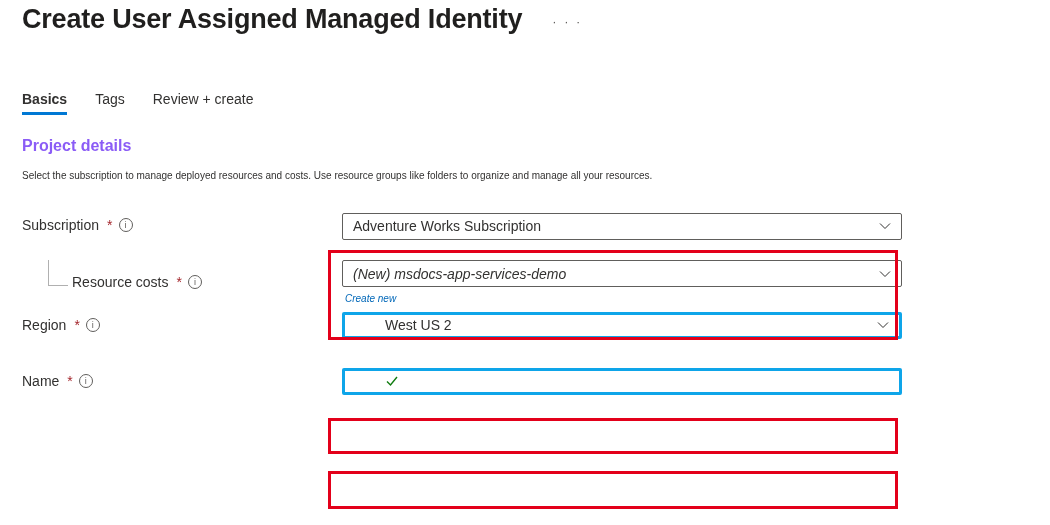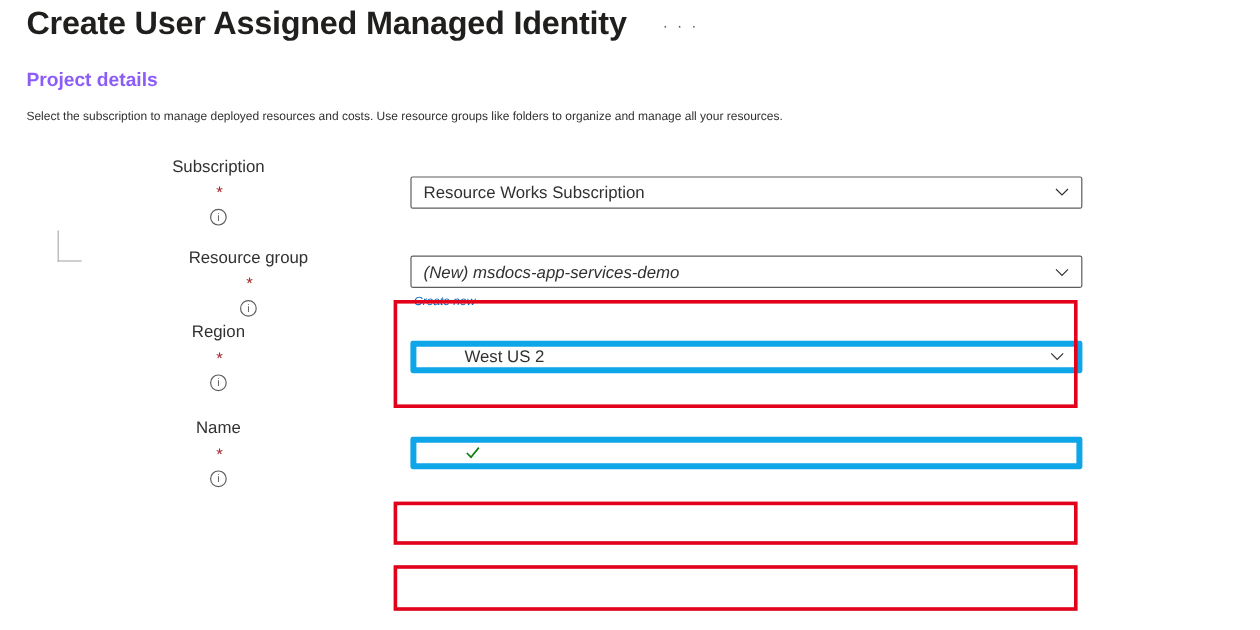--- a/index.html
+++ b/index.html
@@ -85,21 +85,20 @@
     margin-bottom: 18px;
   }
   .form-row.nested { margin-bottom: 4px; }
   .label-col {
     width: 320px;
     display: flex;
     align-items: center;
     gap: 6px;
     font-size: 14px;
     color: #323130;
-    flex-direction: column;
   }
   .label-col.indent {
     padding-left: 50px;
     position: relative;
   }
   .indent-guide {
     position: absolute;
     left: 26px;
     top: -14px;
     width: 20px;
@@ -141,21 +140,21 @@
     background: #fff;
     display: flex;
     align-items: center;
     padding: 0 10px;
     font-size: 14px;
     color: #323130;
     cursor: pointer;
     position: relative;
   }
   .select-input.purple {
-    border: 5px solid #0ea5e9;
+    border: 3px solid #0ea5e9;
     padding-left: 40px;
   }
   .select-value { flex: 1; }
   .chevron {
     width: 12px;
     height: 12px;
     display: inline-block;
   }
   .chevron svg { display:block; }
   .check-icon {
@@ -187,46 +186,51 @@
   <div class="highlight-box" style="left:328px; top:418px; width:570px; height:36px;"></div>
   <div class="highlight-box" style="left:328px; top:471px; width:570px; height:38px;"></div>
 
   <div class="header">
     <h1>Create User Assigned Managed Identity</h1>
     <div class="more-wrap">
       <span>· · ·</span>
     </div>
   </div>
 
+  <div class="tabs">
+    <div class="tab active">Basics</div>
+    <div class="tab">Tags</div>
+    <div class="tab">Review + create</div>
+  </div>
 
   <div class="section-title">Project details</div>
   <div class="section-desc">Select the subscription to manage deployed resources and costs. Use resource groups like folders to organize and manage all your resources.</div>
 
   <div class="form-row">
     <div class="label-col">
       <span>Subscription</span>
       <span class="req">*</span>
       <span class="info-icon">i</span>
     </div>
     <div class="input-col">
       <div class="select-input" style="margin-top:2px;">
-        <span class="select-value">Resource Works Subscription</span>
+        <span class="select-value">Adventure Works Subscription</span>
         <span class="chevron">
           <svg viewBox="0 0 12 12" width="12" height="12">
               <path d="M1 3.5 L6 8.5 L11 3.5" fill="none" stroke="#323130" stroke-width="1"></path>
             </svg>
         </span>
       </div>
     </div>
   </div>
 
   <div class="form-row nested">
     <div class="label-col indent">
       <span class="indent-guide"></span>
-      <span>Resource group</span>
+      <span>Resource costs</span>
       <span class="req">*</span>
       <span class="info-icon">i</span>
     </div>
     <div class="input-col rg-block">
       <div class="select-input">
         <span class="select-value">(New) msdocs-app-services-demo</span>
         <span class="chevron">
           <svg viewBox="0 0 12 12" width="12" height="12">
               <path d="M1 3.5 L6 8.5 L11 3.5" fill="none" stroke="#323130" stroke-width="1"></path>
             </svg>

